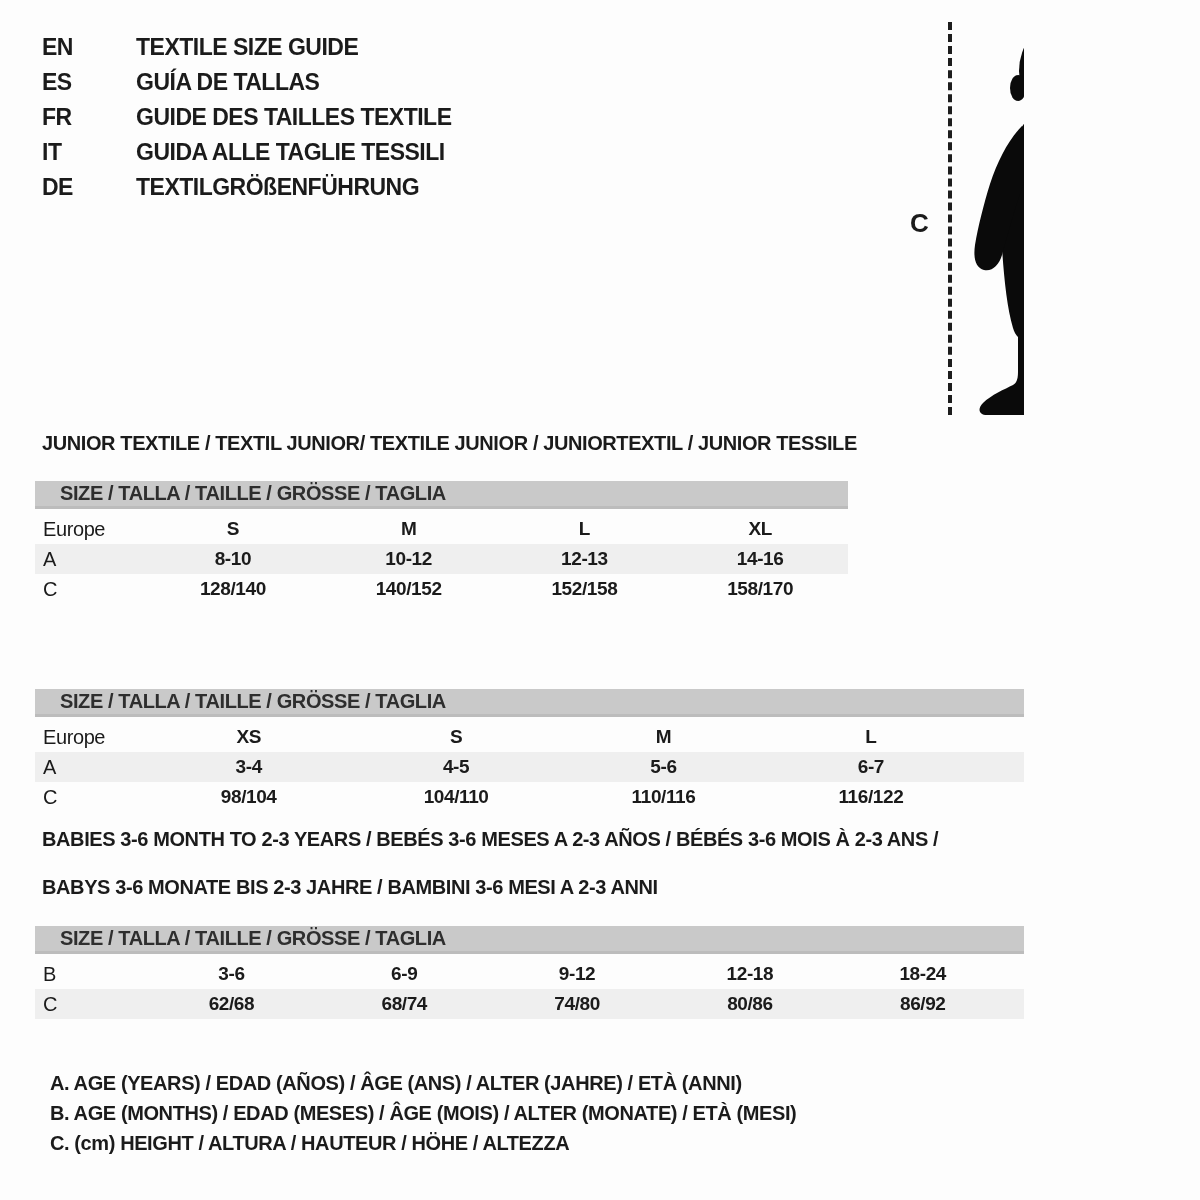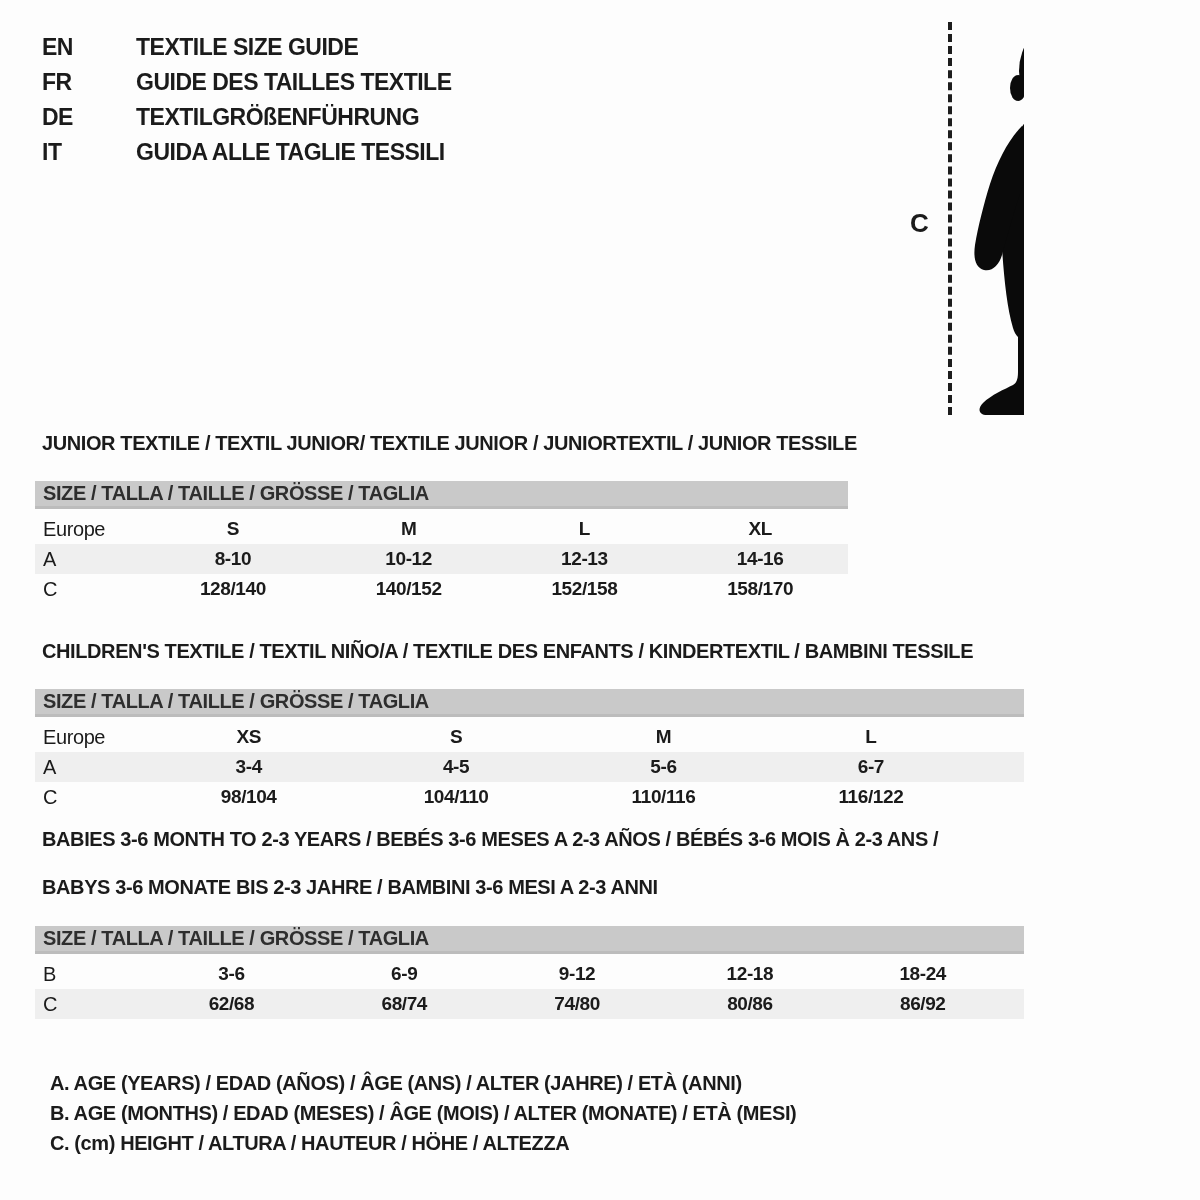--- a/index.html
+++ b/index.html
@@ -73,21 +73,21 @@
   }
   .size-table {
     position: absolute;
     left: 35px;
   }
   .size-header-bar {
     height: 25px;
     line-height: 25px;
     background: #c9c9c9;
     border-bottom: 3px solid #bcbcbc;
-    padding-left: 8px;
+    padding-left: 25px;
     font-size: 20px;
     font-weight: 700;
     color: #2e2e2e;
     letter-spacing: -0.4px;
     margin-bottom: 5px;
   }
   .t-row {
     display: grid;
     height: 30px;
     align-items: center;
@@ -127,30 +127,34 @@
 <body>
 
 <div id="page">
 
   <div id="lang-block">
     <div class="lang-row">
       <span class="lang-code">EN</span>
       <span class="lang-label">TEXTILE SIZE GUIDE</span>
     </div>
     <div class="lang-row">
+      <span class="lang-code">ES</span>
+      <span class="lang-label">GUÍA DE TALLAS</span>
+    </div>
+    <div class="lang-row">
       <span class="lang-code">FR</span>
       <span class="lang-label">GUIDE DES TAILLES TEXTILE</span>
     </div>
     <div class="lang-row">
+      <span class="lang-code">IT</span>
+      <span class="lang-label">GUIDA ALLE TAGLIE TESSILI</span>
+    </div>
+    <div class="lang-row">
       <span class="lang-code">DE</span>
       <span class="lang-label">TEXTILGRÖßENFÜHRUNG</span>
-    </div>
-    <div class="lang-row">
-      <span class="lang-code">IT</span>
-      <span class="lang-label">GUIDA ALLE TAGLIE TESSILI</span>
     </div>
   </div>
 
   <div id="height-line"></div>
   <div id="measure-label">C</div>
   <svg id="toddler" viewBox="0 0 180 402" xmlns="http://www.w3.org/2000/svg">
     <g fill="#0a0a0a">
 
       <ellipse cx="97" cy="55" rx="40" ry="48"></ellipse>
 
@@ -226,21 +230,20 @@
     </div>
     <div class="t-row cols-4">
       <span class="row-label">C</span>
       <span class="cell">128/140</span>
       <span class="cell">140/152</span>
       <span class="cell">152/158</span>
       <span class="cell">158/170</span>
     </div>
   </div>
 
-  <div class="section-title" style="top:640px">CHILDREN'S TEXTILE / TEXTIL NIÑO/A / TEXTILE DES ENFANTS / KINDERTEXTIL / BAMBINI TESSILE</div>
 
   <div class="size-table" style="top:689px; width:1147px">
     <div class="size-header-bar">SIZE / TALLA / TAILLE / GRÖSSE / TAGLIA</div>
     <div class="t-row cols-5">
       <span class="row-label">Europe</span>
       <span class="cell">XS</span>
       <span class="cell">S</span>
       <span class="cell">M</span>
       <span class="cell">L</span>
       <span class="cell">XL</span>

